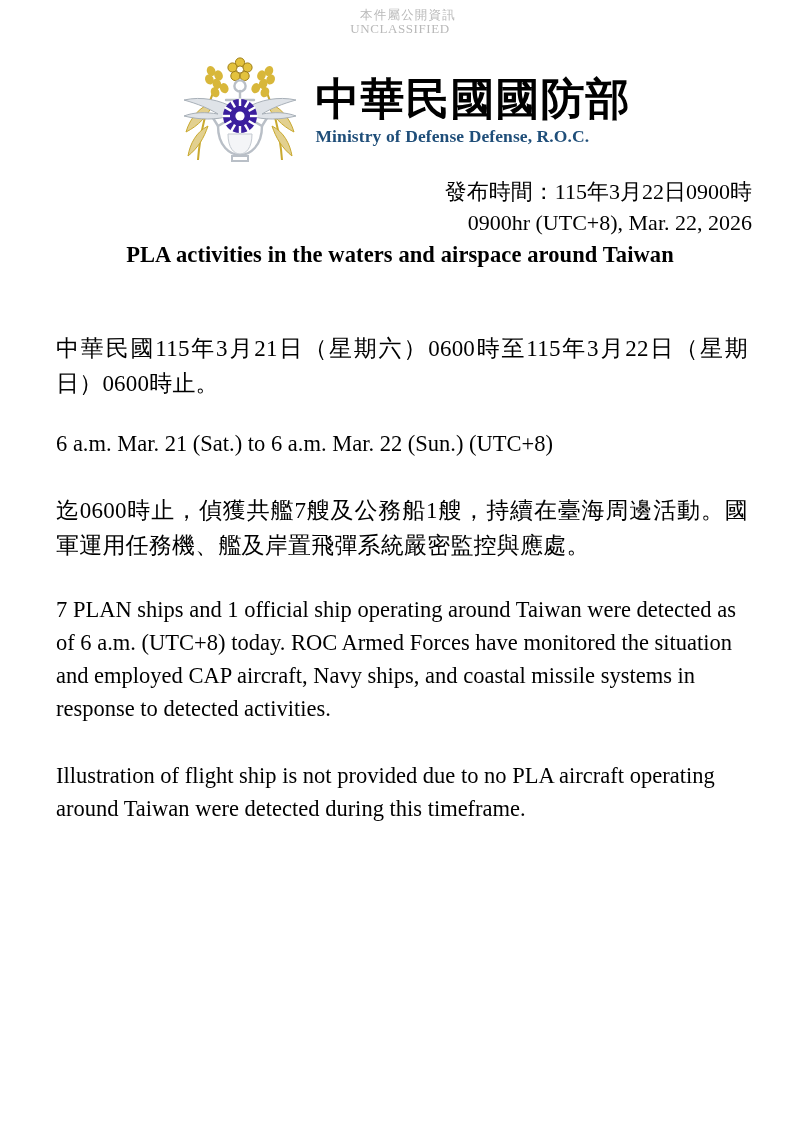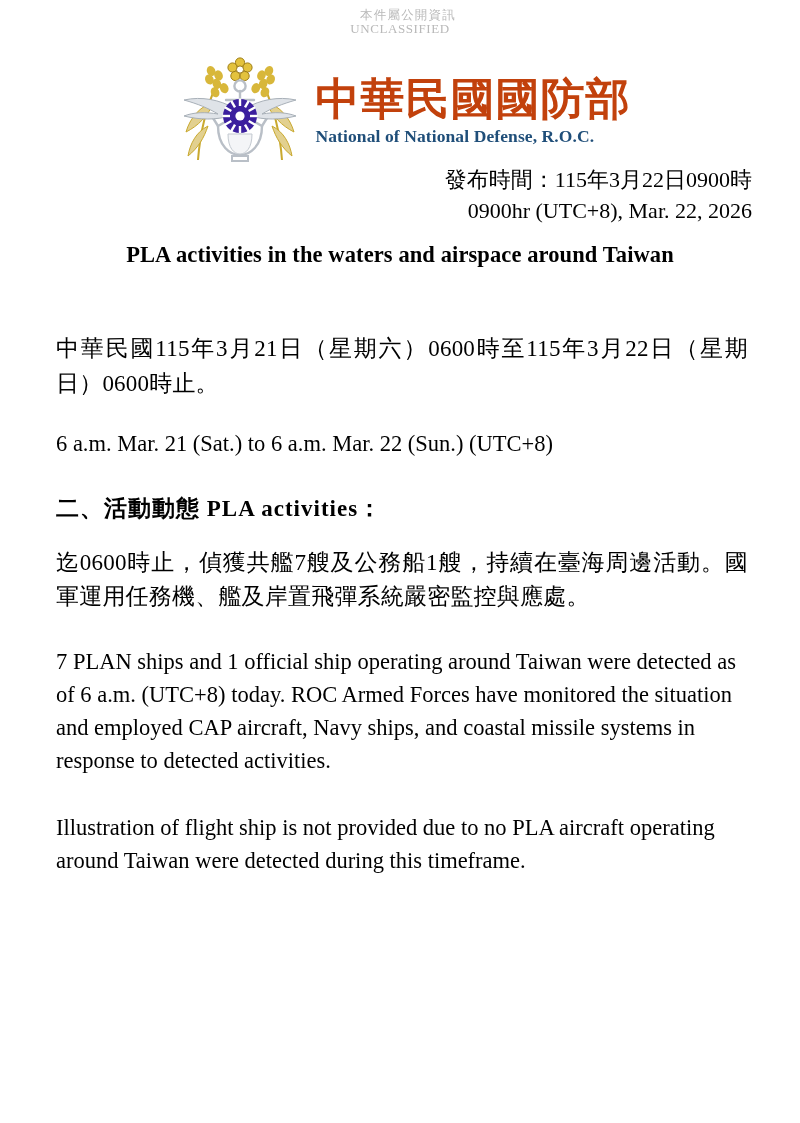--- a/index.html
+++ b/index.html
@@ -55,36 +55,36 @@
     margin-right: 6px;
   }
   .masthead-text {
     padding-top: 22px;
   }
   .org-cn {
     font-size: 44px;
     font-weight: bold;
     letter-spacing: 1px;
     line-height: 1.0;
-    color: #c2410c;
+    color: #000000;
     white-space: nowrap;
   }
   .org-en {
     font-size: 17.5px;
     font-weight: bold;
     line-height: 1.1;
     margin-top: 5px;
     letter-spacing: 0.1px;
     white-space: nowrap;
   }
 
   
   .release {
     position: absolute;
-    top: 164px;
+    top: 176px;
     left: 0;
     width: 752px;
     text-align: right;
     font-size: 22px;
     line-height: 1.42;
   }
   .release div { white-space: nowrap; }
 
   
   .doc-title {
@@ -237,36 +237,35 @@
           </g>
         </g>
       </g>
 
       <path d="M58 78 C 58 92, 64 98, 70 98 C 76 98, 82 92, 82 78 Z" fill="#f4f5f7" stroke="#c3c9d0" stroke-width="1"></path>
     </svg>
   </div>
 
   <div class="masthead-text">
     <div class="org-cn">中華民國國防部</div>
-    <div class="org-en" style="color: rgb(31, 78, 121);">National of National Defense, R.O.C.</div>
+    <div class="org-en" style="color: rgb(31, 78, 121);">Ministry of Defense Defense, R.O.C.</div>
   </div>
 </div>
 
 <div class="release">
   <div>發布時間：115年3月22日0900時</div>
   <div>0900hr (UTC+8), Mar. 22, 2026</div>
 </div>
 
 <div class="doc-title">
   <span class="t-en">PLA activities in the waters and airspace around Taiwan</span>
 </div>
 
 <div class="content">
 
   <p class="para para-cn">中華民國115年3月21日（星期六）0600時至115年3月22日（星期日）0600時止。</p>
   <p class="para para-en gap-xl">6 a.m. Mar. 21 (Sat.) to 6 a.m. Mar. 22 (Sun.) (UTC+8)</p>
 
-  <div class="sec-heading">二、活動動態 PLA activities：</div>
   <p class="para para-cn gap-lg">迄0600時止，偵獲共艦7艘及公務船1艘，持續在臺海周邊活動。國軍運用任務機、艦及岸置飛彈系統嚴密監控與應處。</p>
   <p class="para para-en gap-xl">7 PLAN ships and 1 official ship operating around Taiwan were detected as of 6 a.m. (UTC+8) today. ROC Armed Forces have monitored the situation and employed CAP aircraft, Navy ships, and coastal missile systems in response to detected activities.</p>
 
   <p class="para para-en">Illustration of flight ship is not provided due to no PLA aircraft operating around Taiwan were detected during this timeframe.</p>
 </div>
 
 </body></html>

